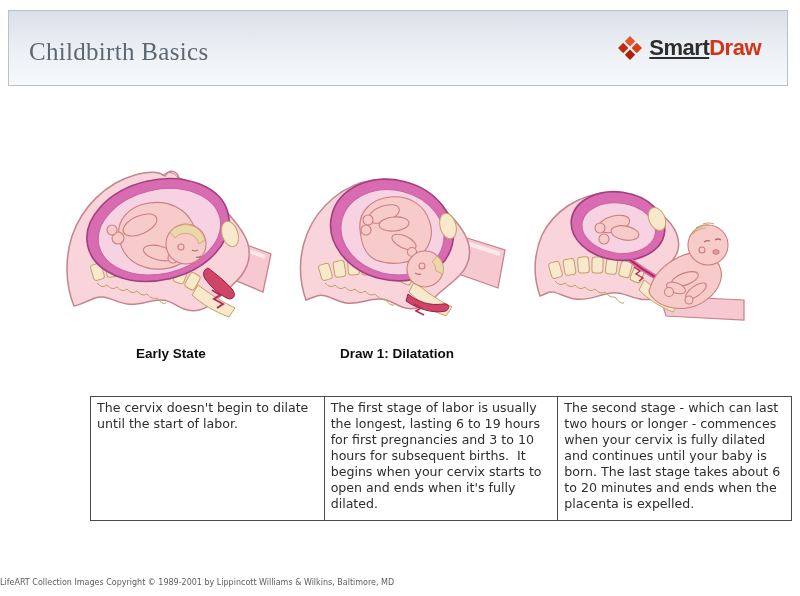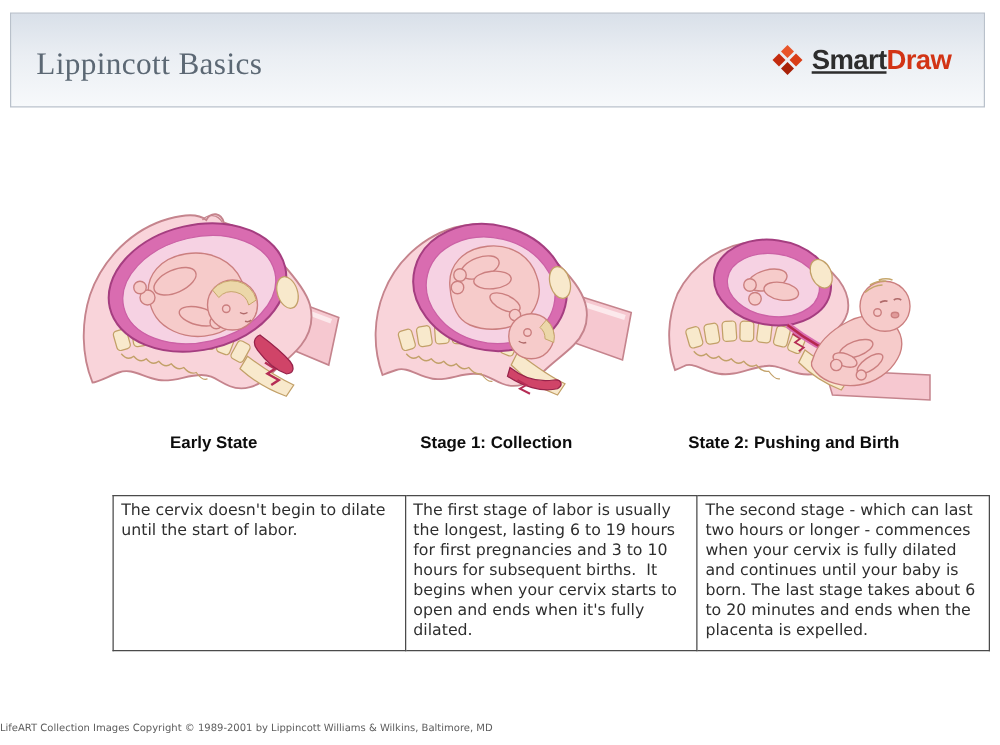--- a/index.html
+++ b/index.html
@@ -33,21 +33,21 @@
   .footer{position:absolute;left:0;top:578px;width:100%;
           font-size:8px;color:#5d5d5d;
           font-family:"DejaVu Sans","Liberation Sans",sans-serif;}
 </style>
 </head>
 <body>
 
 <div class="page">
 
   <div class="header">
-    <div class="title">Lippincott Basics</div>
+    <div class="title">Childbirth Basics</div>
     <div class="logo">
       <svg width="26" height="26" viewBox="0 0 26 26">
         <path d="M13,1 L18.2,6.2 L13,11.4 L7.8,6.2 Z" fill="#e8552a"></path>
         <path d="M6.2,7.8 L11.4,13 L6.2,18.2 L1,13 Z" fill="#c32b0e"></path>
         <path d="M19.8,7.8 L25,13 L19.8,18.2 L14.6,13 Z" fill="#d93d16"></path>
         <path d="M13,14.6 L18.2,19.8 L13,25 L7.8,19.8 Z" fill="#a82108"></path>
       </svg>
       <span class="logo-text"><span class="logo-smart">Smart</span><span class="logo-draw">Draw</span></span>
     </div>
   </div>
@@ -194,22 +194,21 @@
         <path d="M174,70 q3,-2 6,-1 M185,68 q3,-2 6,0" fill="none" stroke="#b06a6a" stroke-width="1.3"></path>
         <ellipse cx="186" cy="80" rx="3" ry="2.2" fill="#e09a9a"></ellipse>
         <circle cx="172" cy="78" r="3" fill="none"></circle>
       </g>
 
       <ellipse cx="127" cy="47" rx="8" ry="12" transform="rotate(-25 127 47)" fill="#f8e9cc" stroke="#c2a068" stroke-width="1"></ellipse>
     </svg>
   </div>
 
   <div class="stage-label" style="left:66px;">Early State</div>
-  <div class="stage-label" style="left:292px;">Stage 1: Collection</div>
-  <div class="stage-label" style="left:530px;">State 2: Pushing and Birth</div>
+  <div class="stage-label" style="left:292px;">Draw 1: Dilatation</div>
 
   <table class="stage-table">
     <tbody>
         <tr>
       <td>The cervix doesn't begin to dilate until the start of labor.</td>
       <td>The first stage of labor is usually the longest, lasting 6 to 19 hours for first pregnancies and 3 to 10 hours for subsequent births.  It begins when your cervix starts to open and ends when it's fully dilated.</td>
       <td>The second stage - which can last two hours or longer - commences when your cervix is fully dilated and continues until your baby is born. The last stage takes about 6 to 20 minutes and ends when the placenta is expelled.</td>
     </tr>
   </tbody>
     </table>

